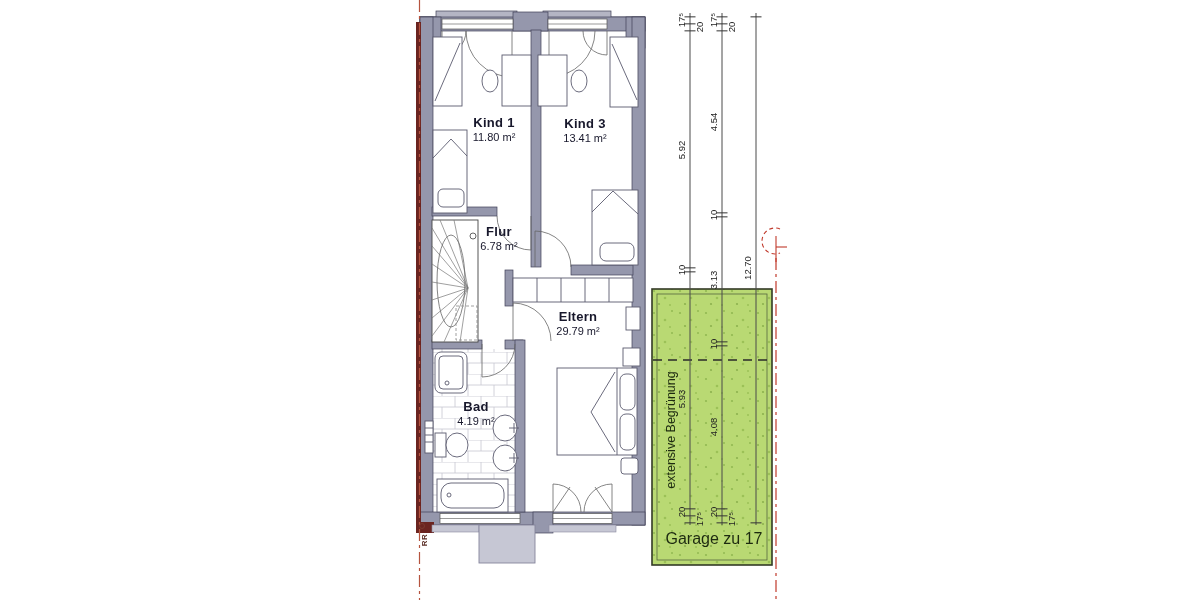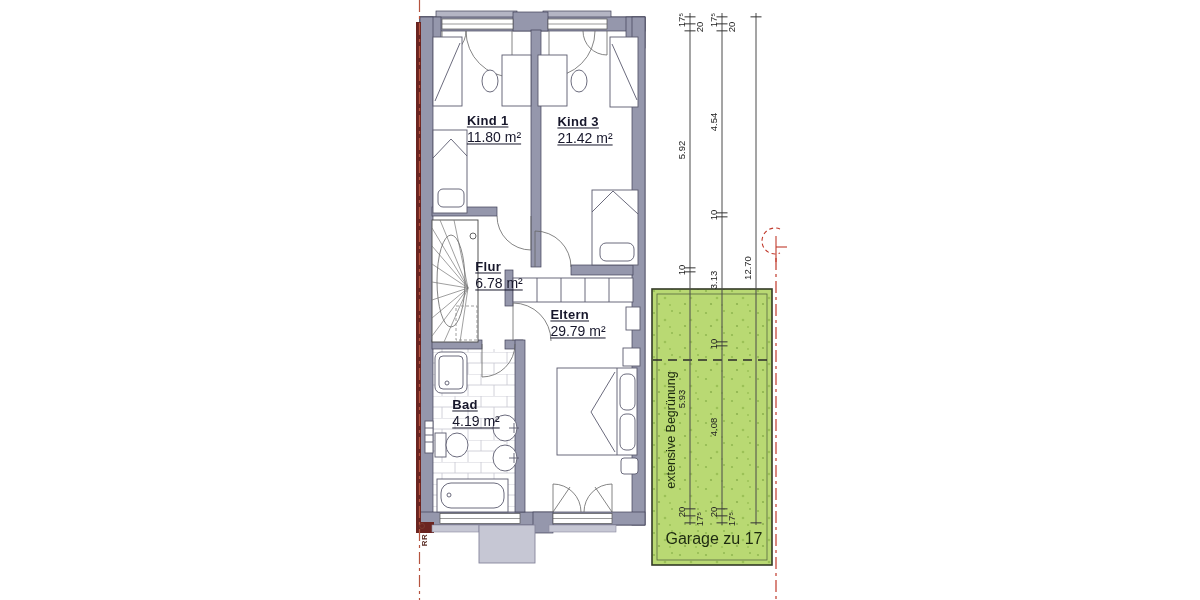--- a/index.html
+++ b/index.html
@@ -1,21 +1,21 @@
 <!DOCTYPE html>
 <html><head>
 <meta charset="utf-8">
 <style>
   html,body{margin:0;padding:0;background:#fff;}
   #stage{position:relative;width:1200px;height:600px;background:#fff;overflow:hidden;
          font-family:"Liberation Sans",sans-serif;}
   #plan-svg{position:absolute;left:0;top:0;}
-  .roomlabel{position:absolute;transform:translate(-50%,-50%);text-align:left;color:#17172b;line-height:1.15;white-space:nowrap;text-decoration:underline;}
+  .roomlabel{position:absolute;transform:translate(-50%,-50%);text-align:center;color:#17172b;line-height:1.15;white-space:nowrap;}
   .roomlabel .rname{font-size:13px;font-weight:600;letter-spacing:.3px;}
-  .roomlabel .rarea{font-size:14px;font-weight:400;}
+  .roomlabel .rarea{font-size:11px;font-weight:400;}
   .dimlabel{position:absolute;transform:translate(-50%,-50%) rotate(-90deg);font-size:9.5px;color:#222;white-space:nowrap;}
   .tick{position:absolute;width:11px;height:1.3px;background:#333;transform:translate(-50%,-50%);}
   .rotlabel{position:absolute;transform:translate(-50%,-50%) rotate(-90deg);white-space:nowrap;}
   #green-label{font-size:12.5px;color:#1d2a10;}
   #garage-label{position:absolute;transform:translate(-50%,-50%);font-size:16px;color:#1d2a10;white-space:nowrap;}
   #rr-marker{font-size:8px;color:#5a2d24;font-weight:600;letter-spacing:.5px;}
 </style>
 </head>
 <body>
 
@@ -201,23 +201,23 @@
 <div id="overlay">
   <div id="green-label" class="rotlabel" style="left:671px;top:430px;">extensive Begrünung</div>
   <div id="garage-label" style="left:714px;top:539px;">Garage zu 17</div>
   <div id="rr-marker" class="rotlabel" style="left:424px;top:540px;">RR</div>
 <div class="roomlabel" style="left: 494px; top: 130px;">
         <div class="rname">Kind 1</div>
         <div class="rarea">11.80 m²</div>
       </div>
       <div class="roomlabel" style="left: 585px; top: 131px;">
         <div class="rname">Kind 3</div>
-        <div class="rarea">21.42 m²</div>
-      </div>
-      <div class="roomlabel" style="left: 499px; top: 239px; margin-top: 37px;">
+        <div class="rarea">13.41 m²</div>
+      </div>
+      <div class="roomlabel" style="left: 499px; top: 239px;">
         <div class="rname">Flur</div>
         <div class="rarea">6.78 m²</div>
       </div>
       <div class="roomlabel" style="left: 578px; top: 324px;">
         <div class="rname">Eltern</div>
         <div class="rarea">29.79 m²</div>
       </div>
       <div class="roomlabel" style="left: 476px; top: 414px;">
         <div class="rname">Bad</div>
         <div class="rarea">4.19 m²</div>

